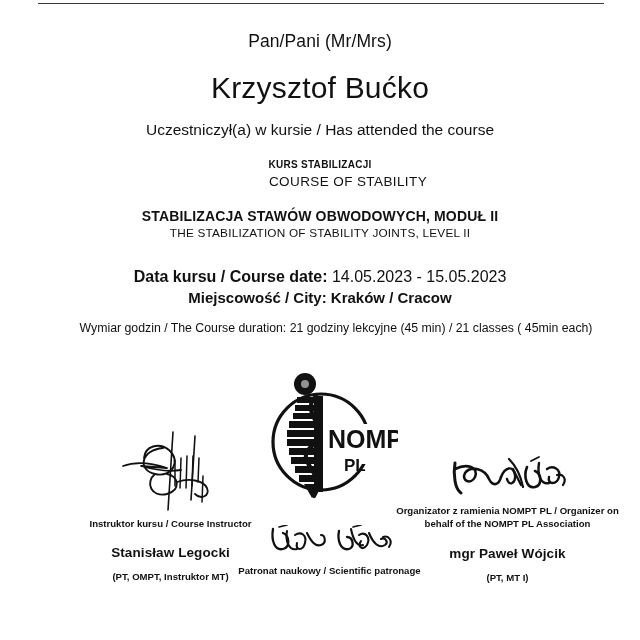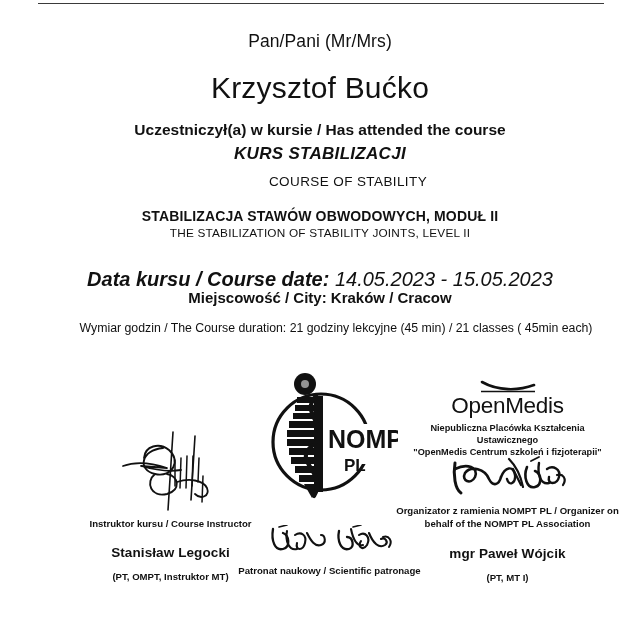--- a/index.html
+++ b/index.html
@@ -50,30 +50,29 @@
     position: absolute;
     top: 71px; left: 0; width: 640px;
     font-size: 30px;
     font-weight: 400;
     letter-spacing: 0.2px;
   }
   .attended {
     position: absolute;
     top: 121px; left: 0; width: 640px;
     font-size: 15.5px;
-    font-weight: 700;
+    font-weight: 400;
   }
 
   .course-pl {
     position: absolute;
-    top: 144px; left: 0; width: 640px;
-    font-size: 17px;
+    top: 159px; left: 0; width: 640px;
+    font-size: 10px;
     font-weight: 700;
     letter-spacing: 0.3px;
-    font-style: italic;
   }
   .course-en {
     position: absolute;
     top: 174px; left: 0; width: 640px;
     font-size: 13.5px;
     font-weight: 400;
     letter-spacing: 0.4px;
     padding-left: 28px;
   }
 
@@ -89,23 +88,22 @@
     position: absolute;
     top: 226px; left: 0; width: 640px;
     font-size: 11.8px;
     font-weight: 400;
     letter-spacing: 0.2px;
   }
 
   .date-line {
     position: absolute;
     top: 268px; left: 0; width: 640px;
-    font-size: 20px;
-    font-weight: 400;
-    font-style: italic;
+    font-size: 16px;
+    font-weight: 400;
   }
   .date-line .lbl { font-weight: 700; }
   .city-line {
     position: absolute;
     top: 289px; left: 0; width: 640px;
     font-size: 15px;
     font-weight: 700;
   }
   .duration-line {
     position: absolute;
@@ -235,31 +233,20 @@
       <rect x="56" y="24" width="9" height="96" fill="#111"></rect>
 
       <path d="M58 24 C 40 42, 76 56, 54 74 C 34 90, 70 100, 56 124" fill="none" stroke="#111" stroke-width="4.2" stroke-linecap="round"></path>
 
       <rect x="66" y="52" width="74" height="40" fill="#fff"></rect>
       <text x="70" y="76" font-family="'Liberation Sans', sans-serif" font-size="25" font-weight="700" fill="#111">NOMPT</text>
       <text x="86" y="99" font-family="'Liberation Sans', sans-serif" font-size="17" font-weight="700" fill="#111">PL</text>
     </svg>
   </div>
 
-  <div class="openmedis">
-    <span class="om-mark">
-      <svg width="60" height="16" viewBox="0 0 60 16" xmlns="http://www.w3.org/2000/svg">
-        <path d="M4 4 C 20 13, 40 13, 56 7" fill="none" stroke="#111" stroke-width="2.6" stroke-linecap="round"></path>
-        <line x1="3" y1="13.5" x2="57" y2="13.5" stroke="#111" stroke-width="1.4"></line>
-      </svg>
-    </span>
-    <div class="om-word">OpenMedis</div>
-    <div class="om-sub1">Niepubliczna Placówka Kształcenia Ustawicznego</div>
-    <div class="om-sub2">"OpenMedis Centrum szkoleń i fizjoterapii"</div>
-  </div>
 
   <div class="sig-block sig-right">
     <span class="sig-img">
       <svg width="130" height="44" viewBox="0 0 130 44" xmlns="http://www.w3.org/2000/svg">
         <g fill="none" stroke="#111" stroke-linecap="round" stroke-linejoin="round">
           <path d="M12 8 C 10 20, 12 34, 18 38" stroke-width="3"></path>
           <path d="M12 14 C 24 8, 36 12, 32 22 C 28 30, 18 26, 22 18
                    C 28 10, 42 14, 46 24 C 50 32, 56 30, 58 22" stroke-width="2.6"></path>
           <path d="M58 22 C 62 12, 70 10, 72 20 C 73 28, 66 32, 64 24" stroke-width="2.4"></path>
           <path d="M70 14 L78 30" stroke-width="2.2"></path>

